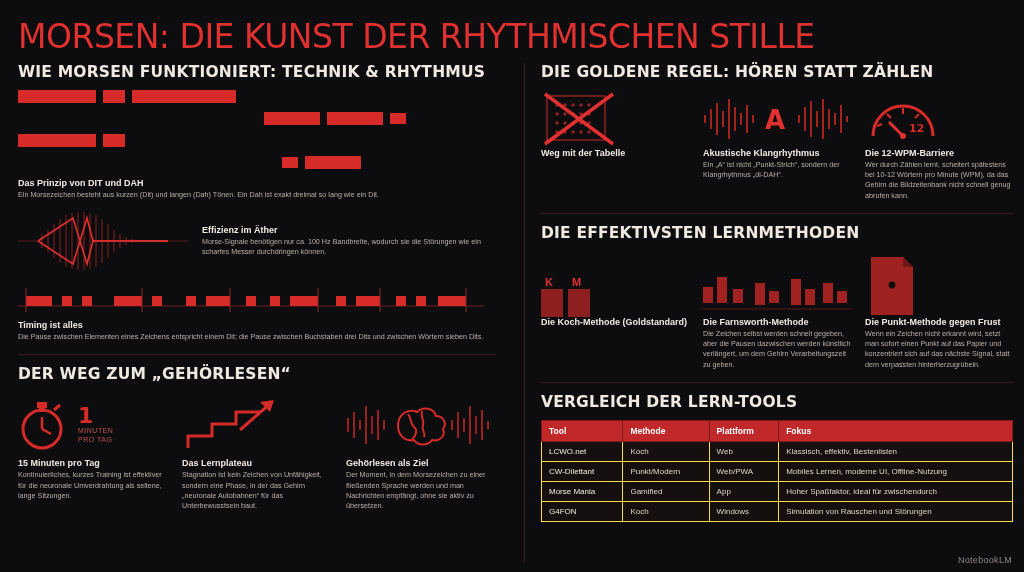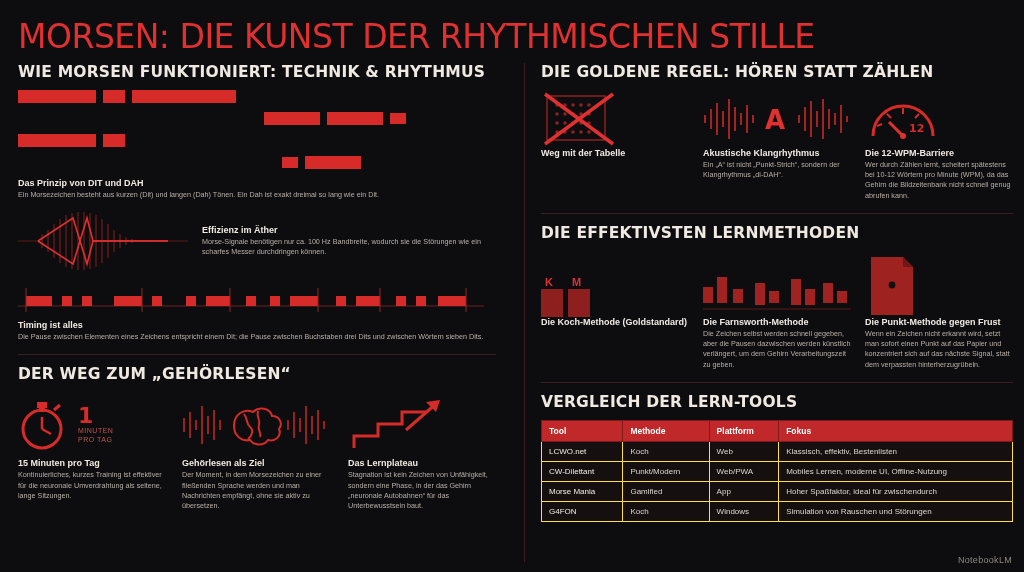--- a/index.html
+++ b/index.html
@@ -222,20 +222,34 @@
               <div class="small-cap" style="white-space:pre-line">MINUTEN
 PRO TAG</div>
             </div>
           </div>
           <div class="blurb-title">15 Minuten pro Tag</div>
           <div class="blurb-body">Kontinuierliches, kurzes Training ist effektiver für die neuronale Umverdrahtung als seltene, lange Sitzungen.</div>
         </div>
 
         <div class="tu">
           <div class="tu-art">
+            <svg width="100" height="58" viewBox="0 0 100 58">
+              <g fill="none" stroke="#d62b28" stroke-width="3">
+                <path d="M6 52 L6 40 L30 40 L30 28 L54 28 L54 16 L78 16"></path>
+              </g>
+              <path d="M58 34 L90 6" stroke="#d62b28" stroke-width="3" fill="none"></path>
+              <path d="M92 4 L78 6 L88 16 Z" fill="#d62b28"></path>
+            </svg>
+          </div>
+          <div class="blurb-title">Das Lernplateau</div>
+          <div class="blurb-body">Stagnation ist kein Zeichen von Unfähigkeit, sondern eine Phase, in der das Gehirn „neuronale Autobahnen“ für das Unterbewusstsein baut.</div>
+        </div>
+
+        <div class="tu">
+          <div class="tu-art">
             <svg width="150" height="58" viewBox="0 0 150 58">
               <g stroke="#d62b28" stroke-width="1.4">
                 <line x1="2" y1="22" x2="2" y2="36"></line>
                 <line x1="8" y1="16" x2="8" y2="42"></line>
                 <line x1="14" y1="24" x2="14" y2="34"></line>
                 <line x1="20" y1="10" x2="20" y2="48"></line>
                 <line x1="26" y1="20" x2="26" y2="38"></line>
                 <line x1="32" y1="14" x2="32" y2="44"></line>
                 <line x1="38" y1="24" x2="38" y2="34"></line>
               </g>
@@ -250,34 +264,20 @@
                 <line x1="118" y1="22" x2="118" y2="36"></line>
                 <line x1="124" y1="10" x2="124" y2="48"></line>
                 <line x1="130" y1="20" x2="130" y2="38"></line>
                 <line x1="136" y1="14" x2="136" y2="44"></line>
                 <line x1="142" y1="25" x2="142" y2="33"></line>
               </g>
             </svg>
           </div>
           <div class="blurb-title">Gehörlesen als Ziel</div>
           <div class="blurb-body">Der Moment, in dem Morsezeichen zu einer fließenden Sprache werden und man Nachrichten empfängt, ohne sie aktiv zu übersetzen.</div>
-        </div>
-
-        <div class="tu">
-          <div class="tu-art">
-            <svg width="100" height="58" viewBox="0 0 100 58">
-              <g fill="none" stroke="#d62b28" stroke-width="3">
-                <path d="M6 52 L6 40 L30 40 L30 28 L54 28 L54 16 L78 16"></path>
-              </g>
-              <path d="M58 34 L90 6" stroke="#d62b28" stroke-width="3" fill="none"></path>
-              <path d="M92 4 L78 6 L88 16 Z" fill="#d62b28"></path>
-            </svg>
-          </div>
-          <div class="blurb-title">Das Lernplateau</div>
-          <div class="blurb-body">Stagnation ist kein Zeichen von Unfähigkeit, sondern eine Phase, in der das Gehirn „neuronale Autobahnen“ für das Unterbewusstsein baut.</div>
         </div>
 
       </div>
     </div>
 
     <div class="col-right">
 
       <div class="sec-title">DIE GOLDENE REGEL: HÖREN STATT ZÄHLEN</div>
 
       <div class="gold-row">

